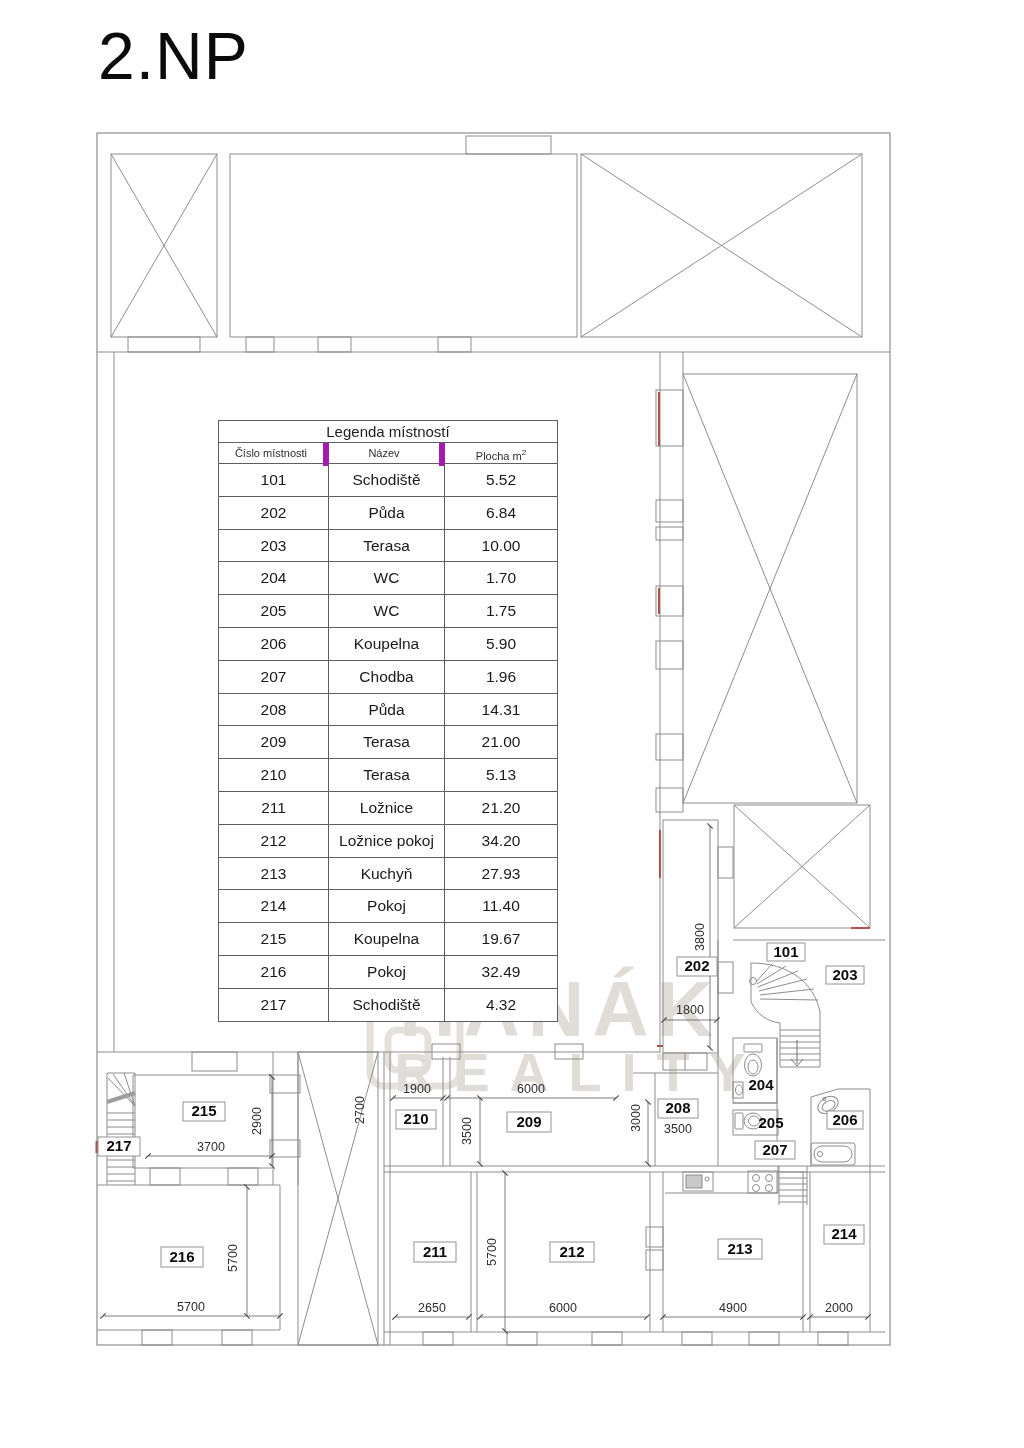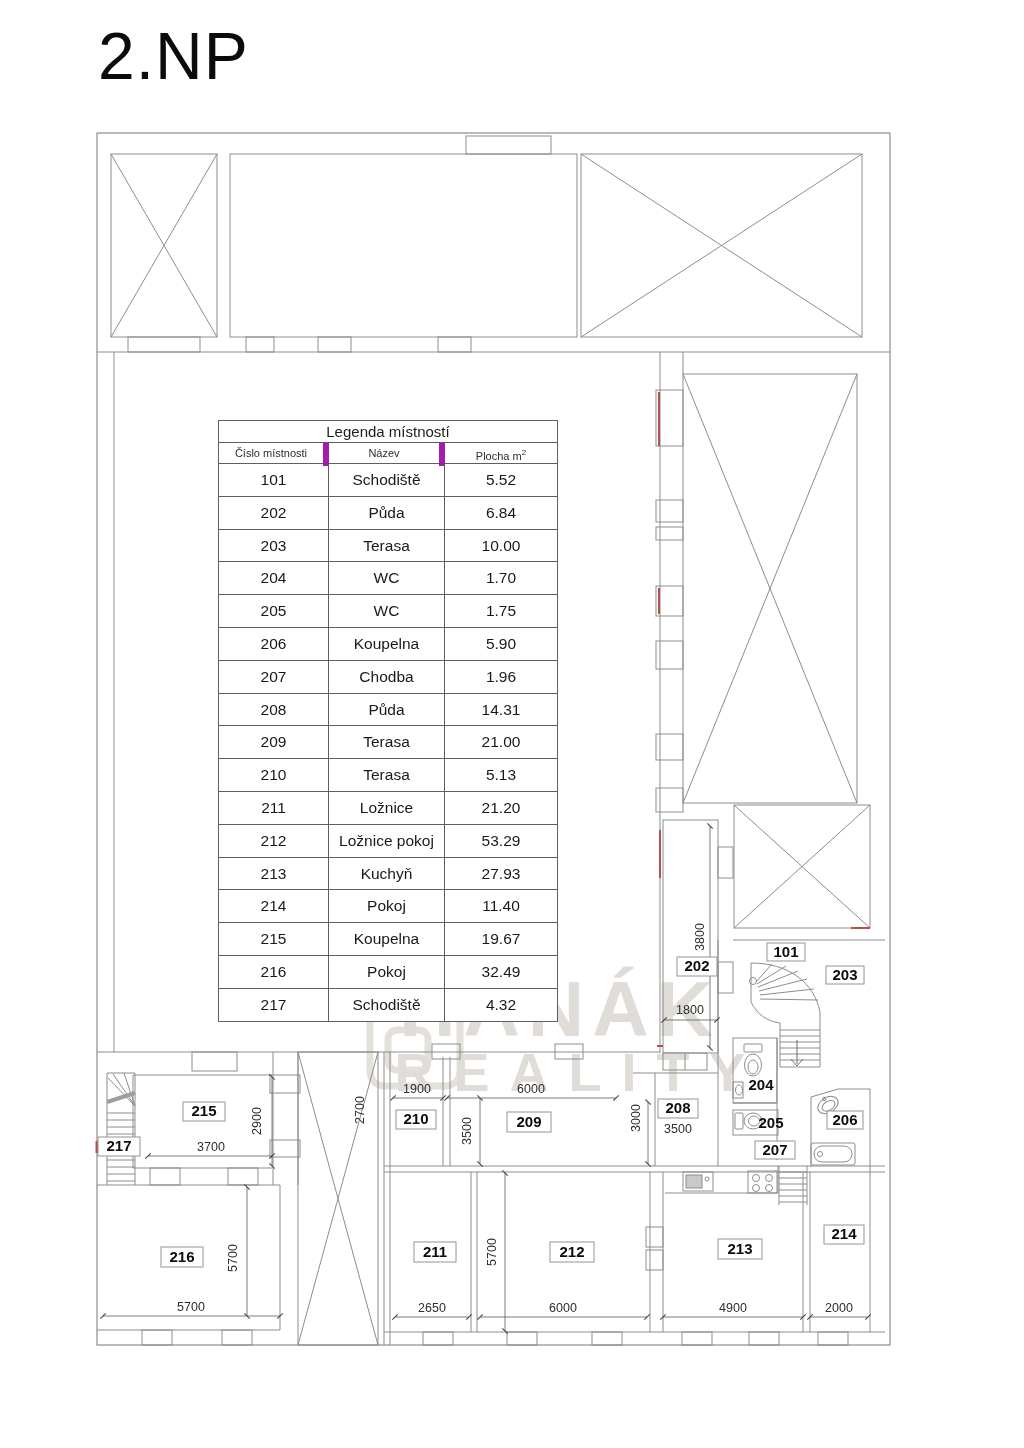--- a/index.html
+++ b/index.html
@@ -432,21 +432,21 @@
           <div>5.13</div>
         </div>
       <div class="lg-row">
           <div>211</div>
           <div>Ložnice</div>
           <div>21.20</div>
         </div>
       <div class="lg-row">
           <div>212</div>
           <div>Ložnice pokoj</div>
-          <div>53.29</div>
+          <div>34.20</div>
         </div>
       <div class="lg-row">
           <div>213</div>
           <div>Kuchyň</div>
           <div>27.93</div>
         </div>
       <div class="lg-row">
           <div>214</div>
           <div>Pokoj</div>
           <div>11.40</div>

